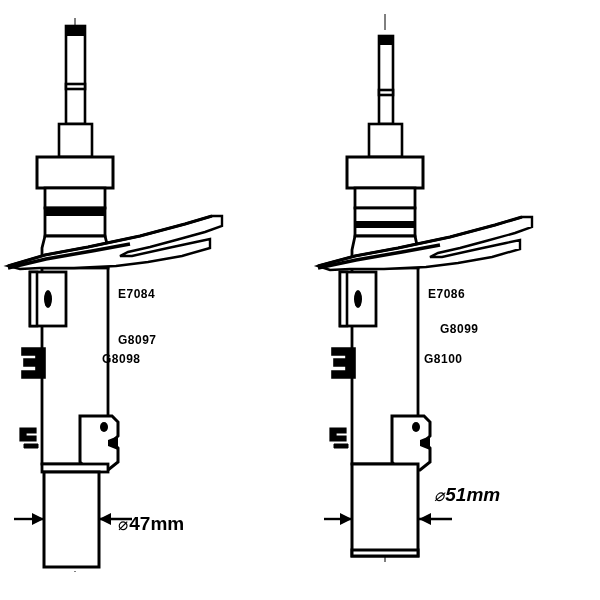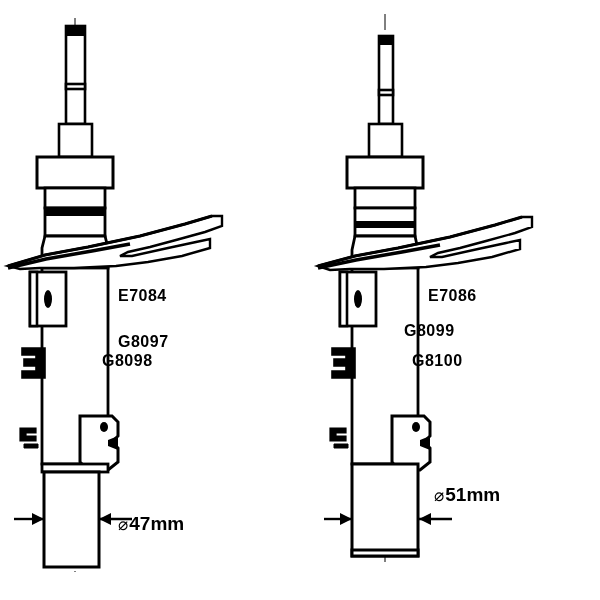--- a/index.html
+++ b/index.html
@@ -20,21 +20,21 @@
     position: absolute;
     left: 0;
     top: 0;
     width: 600px;
     height: 600px;
     display: block;
   }
   .part-label {
     position: absolute;
     font-family: "Liberation Sans", sans-serif;
-    font-size: 16px;
+    font-size: 12px;
     font-weight: bold;
     color: #000000;
     letter-spacing: 0.5px;
     white-space: nowrap;
     line-height: 1;
   }
   .dim-label {
     position: absolute;
     font-family: "Liberation Sans", sans-serif;
     font-size: 19px;
@@ -172,20 +172,20 @@
 
   <div class="part-label" style="left:118px; top:288px;">E7084</div>
   <div class="part-label" style="left:118px; top:334px;">G8097</div>
   <div class="part-label" style="left:102px; top:353px;">G8098</div>
 
   <div class="dim-label" style="left:118px; top:485px;margin-top:29px;">
     <span class="dim-sym">⌀</span><span>47mm</span>
   </div>
 
   <div class="part-label" style="left:428px; top:288px;text-align:center;">E7086</div>
-  <div class="part-label" style="left:404px; top:323px;">G8099</div>
-  <div class="part-label" style="left:412px; top:353px;">G8100</div>
+  <div class="part-label" style="left:440px; top:323px;">G8099</div>
+  <div class="part-label" style="left:424px; top:353px;">G8100</div>
 
-  <div class="dim-label" style="left:434px; top:485px;">
+  <div class="dim-label" style="left:434px; top:485px;font-style:italic;">
     <span class="dim-sym">⌀</span><span>51mm</span>
   </div>
 
 </div>
 
 </body></html>

